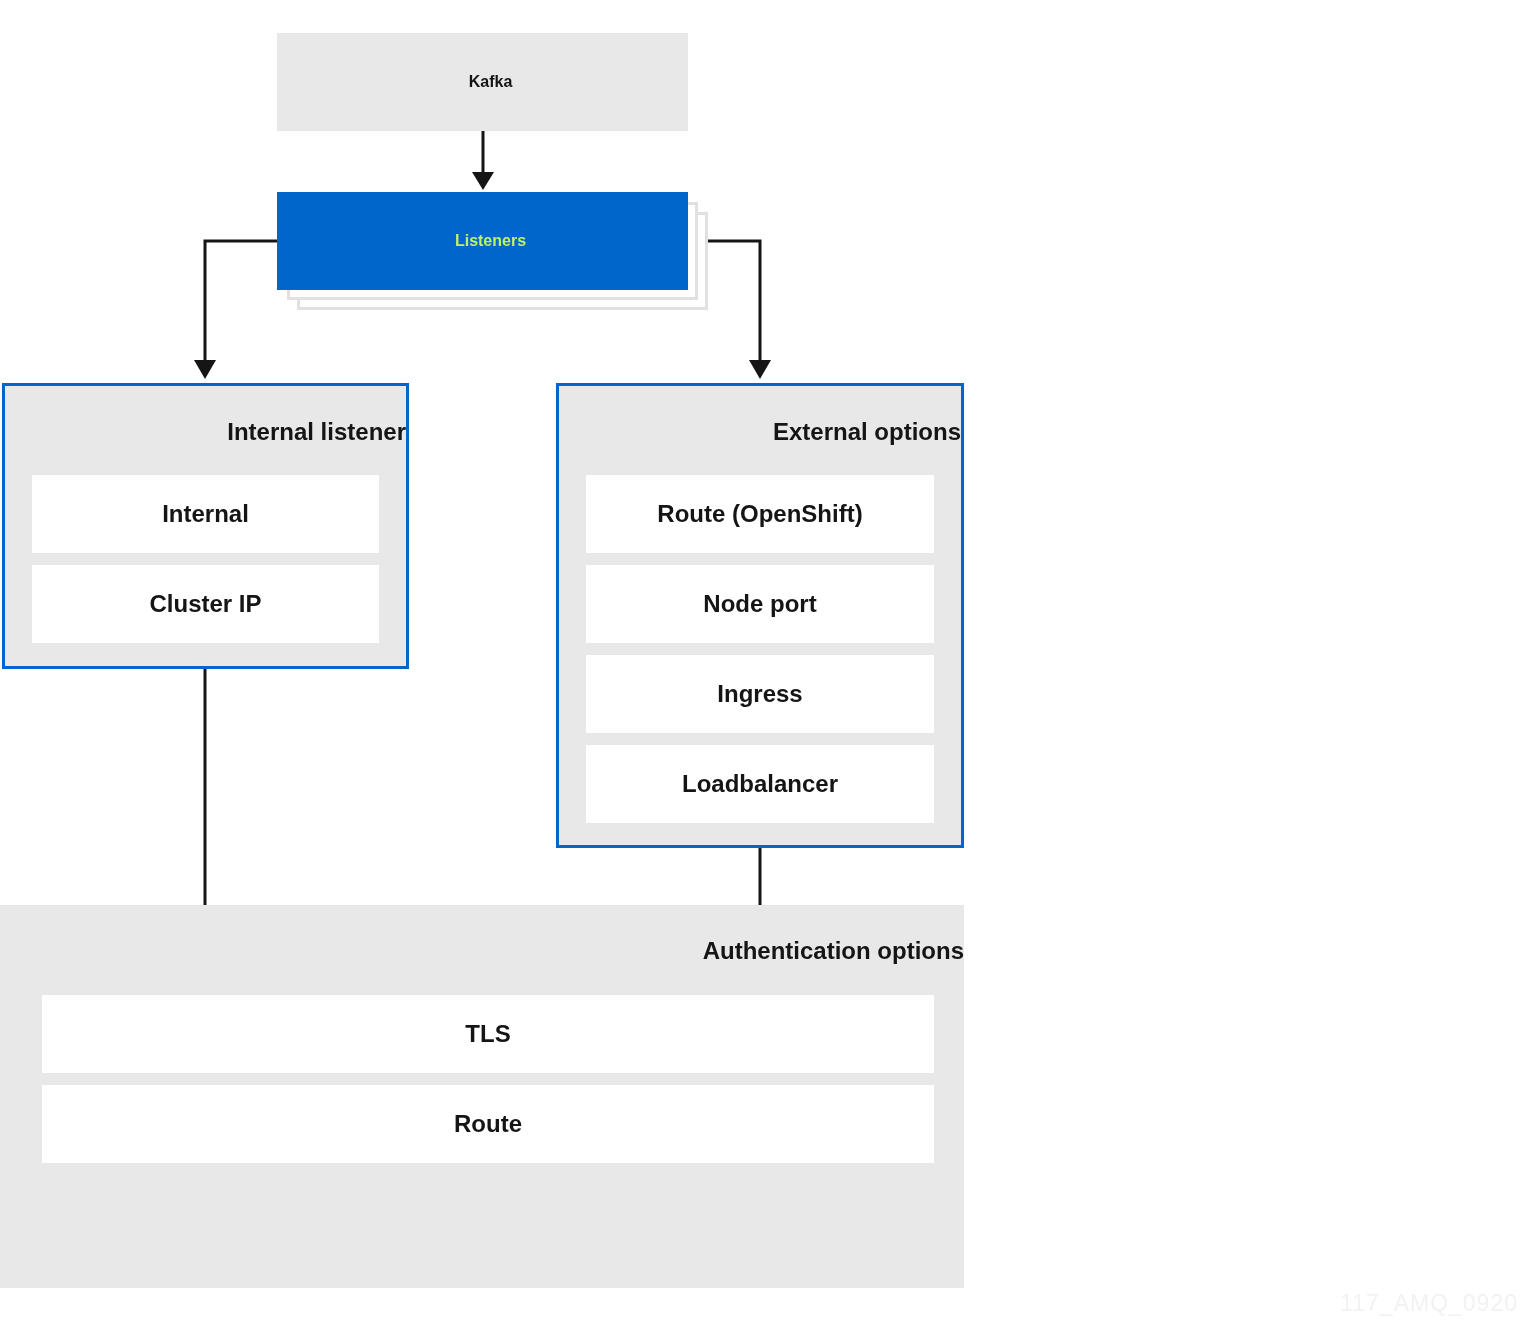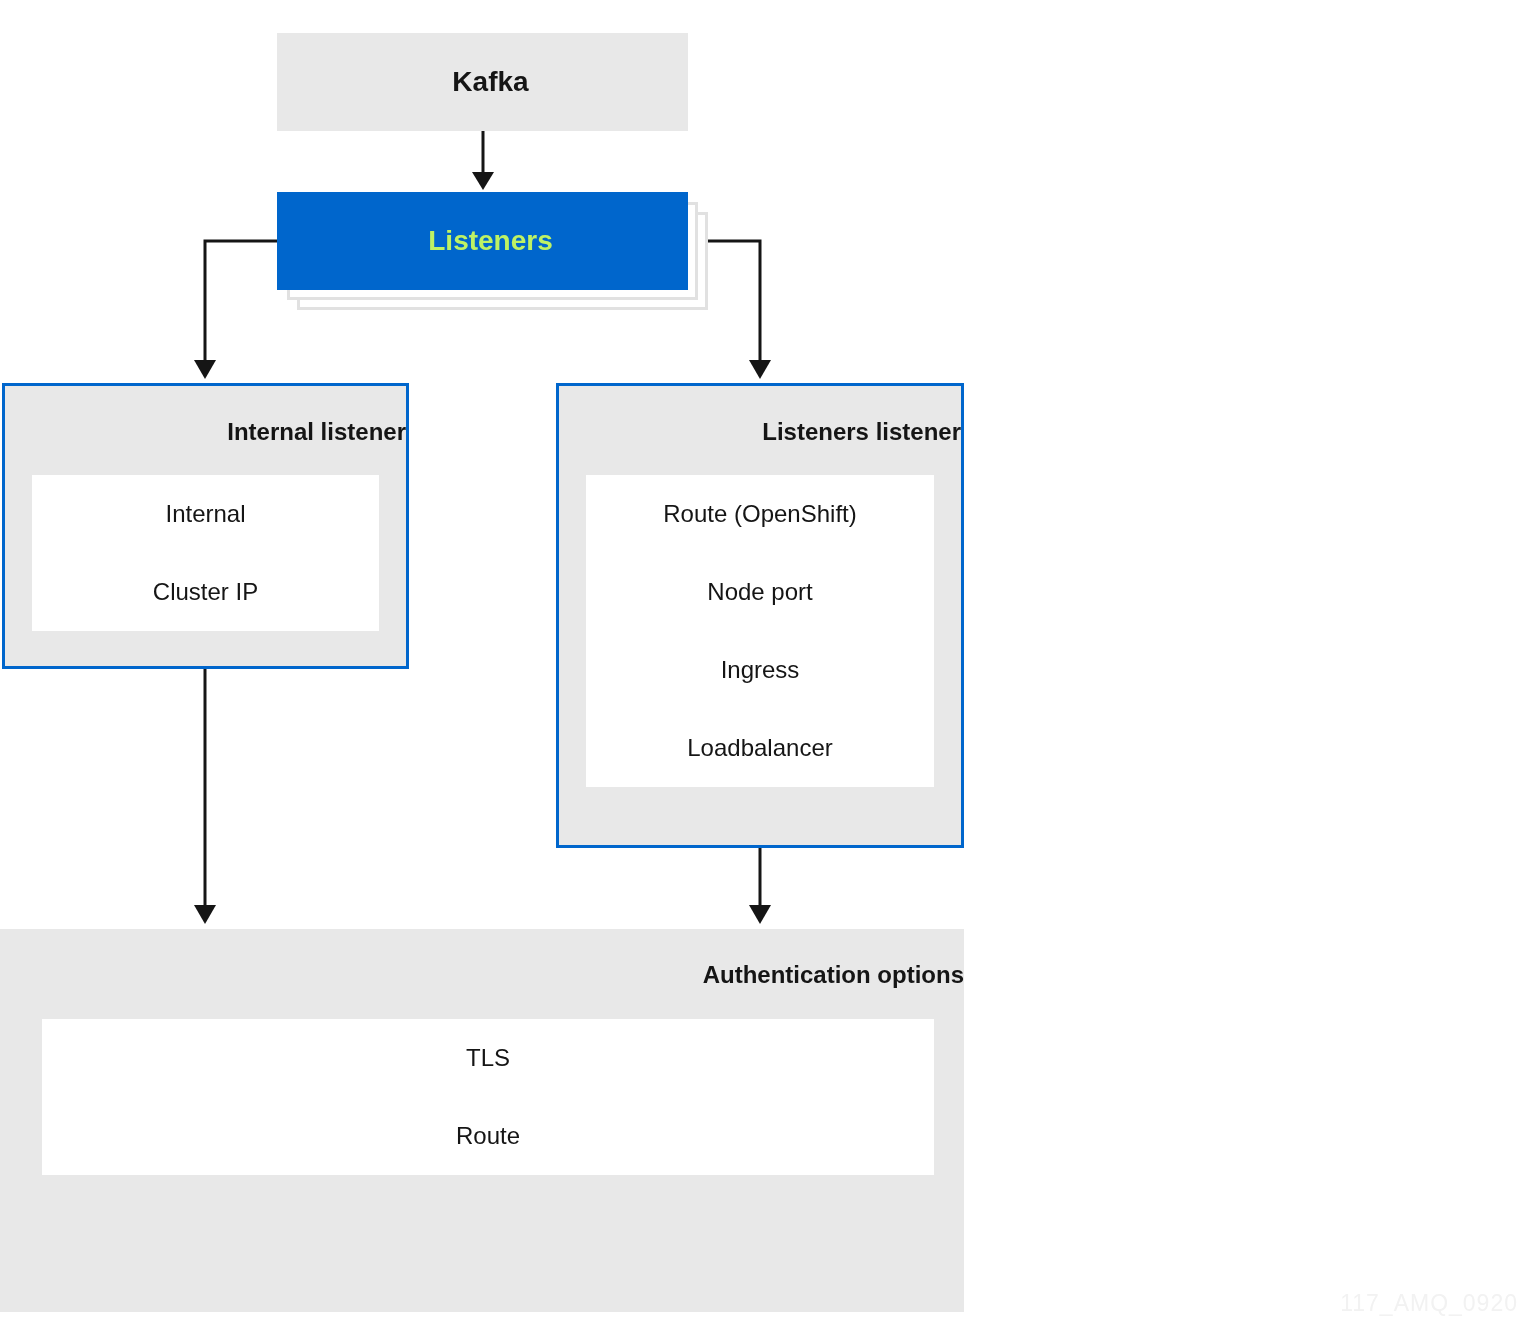--- a/index.html
+++ b/index.html
@@ -17,21 +17,21 @@
     color:var(--text-dark);
   }
   .abs{position:absolute;box-sizing:border-box;}
 
   
   #connectors{position:absolute;left:0;top:0;width:1520px;height:1344px;pointer-events:none;z-index:1;}
 
   
   .node{
     display:flex;align-items:center;justify-content:center;
-    font-weight:bold;font-size:28px;padding-left:16px;
+    font-weight:bold;font-size:16px;padding-left:16px;
   }
   .kafka-node{
     left:277px;top:33px;width:411px;height:98px;
     background:var(--box-gray);z-index:2;
   }
   .listeners-node{
     left:277px;top:192px;width:411px;height:98px;
     background:var(--accent-blue);color:#bef264;z-index:4;
   }
   .listeners-shadow{
@@ -49,32 +49,33 @@
   }
   .group-plain{
     background:var(--box-gray);
     z-index:2;
   }
   .group-title{
     text-align:right;font-weight:bold;font-size:24px;
     padding-top:32px;line-height:28px;
   }
   .group-items{
-    display:flex;flex-direction:column;
+    display:flex;flex-direction:column;gap:12px;
     margin:29px 27px 0 27px;
+    font-weight:bold;
   }
   .group-plain .group-items{margin:30px 30px 0 30px;text-align:right;}
   .item{
     background:#ffffff;height:78px;flex:0 0 78px;
     display:flex;align-items:center;justify-content:center;
     font-size:24px;
   }
   .internal-group{left:2px;top:383px;width:407px;height:286px;}
   .external-group{left:556px;top:383px;width:408px;height:465px;}
-  .auth-group{left:0px;top:929px;width:964px;height:383px;padding-left:12px;}
+  .auth-group{left:0px;top:905px;width:964px;height:383px;padding-left:12px;}
 
   .watermark{
     right:2px;top:1290px;
     font-size:23px;color:var(--watermark-gray);
     letter-spacing:1px;z-index:2;
   }
 </style>
 </head>
 <body>
 
@@ -113,21 +114,21 @@
 
 <div class="abs group internal-group">
   <div class="group-title">Internal listener</div>
   <div class="group-items">
     <div class="item">Internal</div>
     <div class="item">Cluster IP</div>
   </div>
 </div>
 
 <div class="abs group external-group">
-  <div class="group-title">Listeners listener</div>
+  <div class="group-title">External options</div>
   <div class="group-items">
     <div class="item">Route (OpenShift)</div>
     <div class="item">Node port</div>
     <div class="item">Ingress</div>
     <div class="item">Loadbalancer</div>
   </div>
 </div>
 
 <div class="abs group-plain auth-group">
   <div class="group-title">Authentication options</div>

